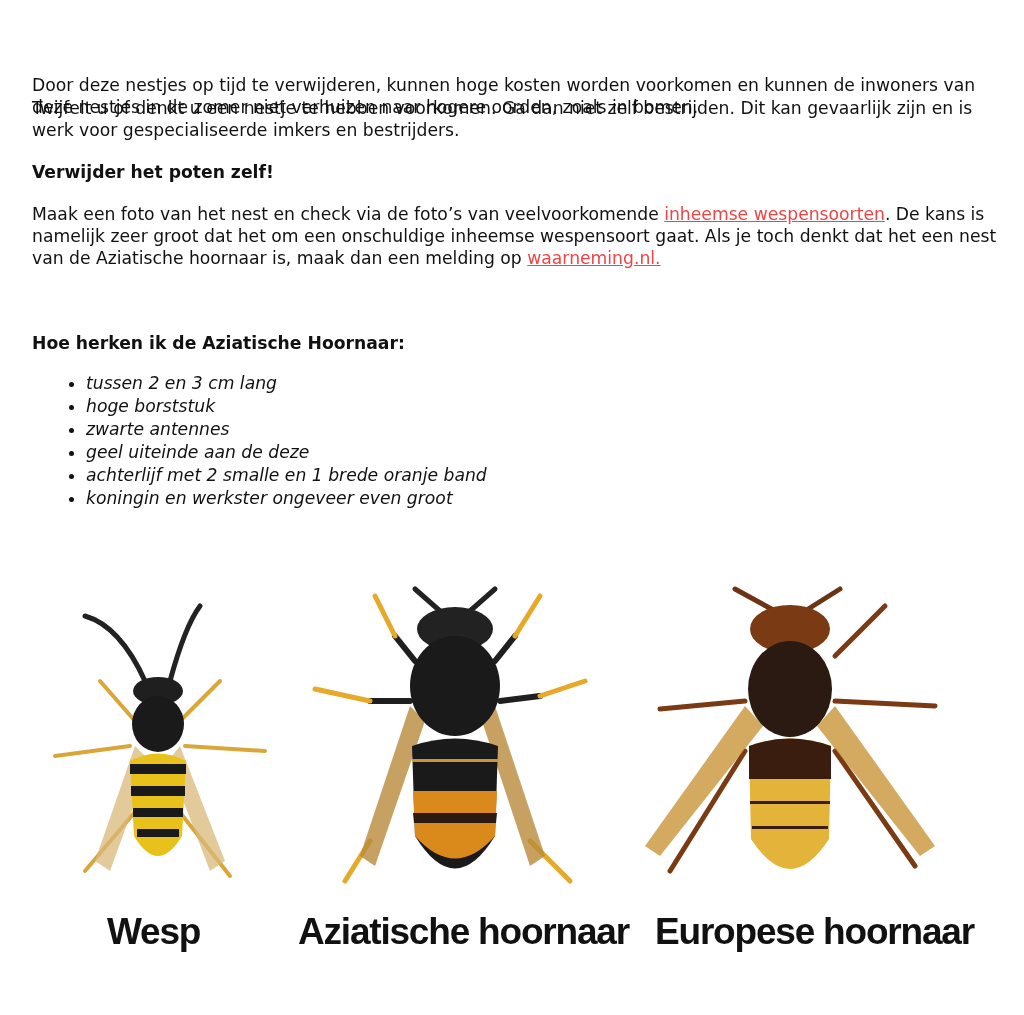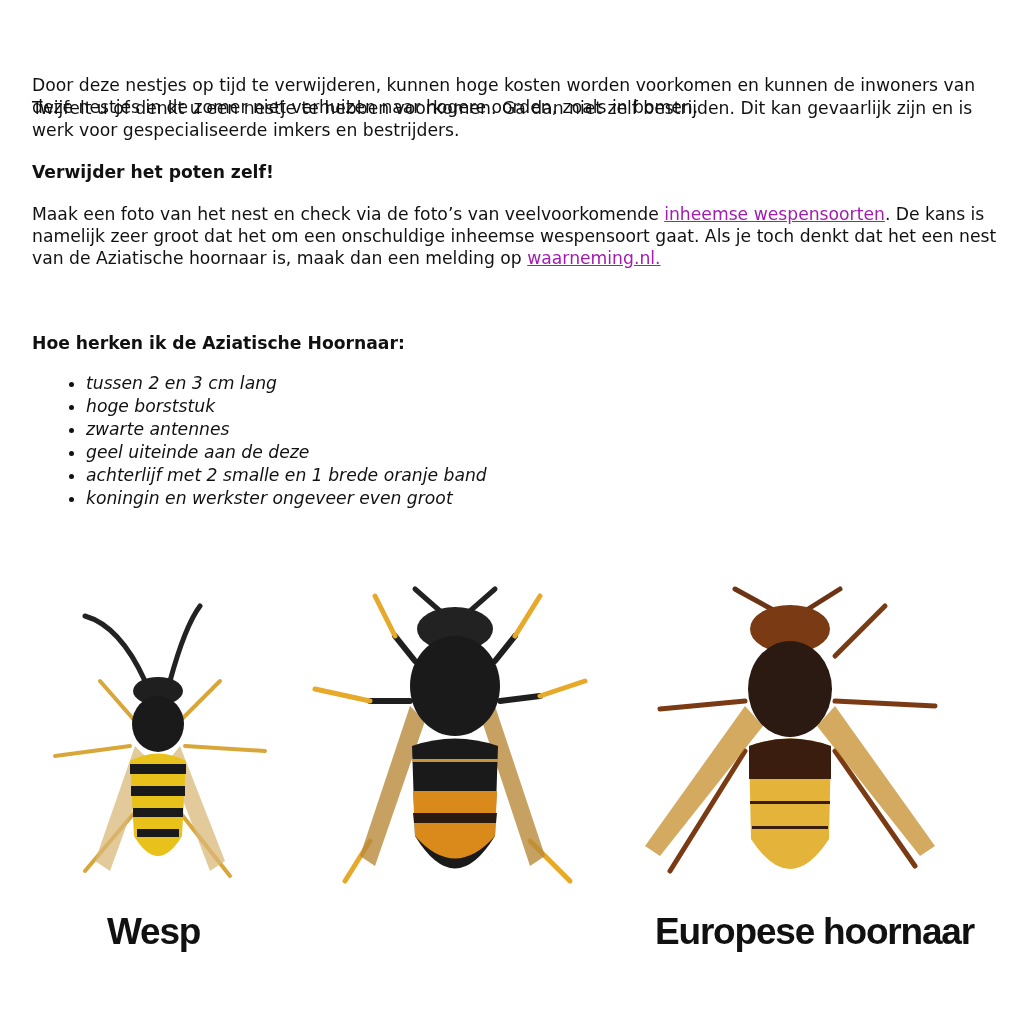--- a/index.html
+++ b/index.html
@@ -3,21 +3,21 @@
 <meta charset="utf-8">
 <style>
   html, body { margin: 0; padding: 0; background: #ffffff; }
   body {
     width: 1024px; height: 1015px; overflow: hidden; position: relative;
     font-family: "DejaVu Sans", sans-serif; color: #111111;
   }
   .content { position: absolute; left: 32px; top: 34px; width: 980px; font-size: 17.2px; line-height: 22px; }
   p { margin: 0 0 12px 0; }
   .bold { font-weight: bold; }
-  a { color: #a21caf; text-decoration: underline; }
+  a { color: #ef4444; text-decoration: underline; }
   ul { margin: 0; padding-left: 54px; }
   ul li { line-height: 23px; font-style: italic; }
   #p1 { position: absolute; top: 12px; margin-top: 28px; }
   #p2 { position: absolute; top: 63px; }
   #h1 { position: absolute; top: 127px; }
   #p3 { position: absolute; top: 169px; }
   #h2 { position: absolute; top: 298px; }
   #list { position: absolute; top: 338px; left: 0; }
   .figure { position: absolute; left: 40px; top: 576px; width: 940px; height: 410px; }
   .label {
@@ -91,20 +91,21 @@
     </g>
     <path d="M110 125 L60 275 L75 285 L125 140 Z" fill="#b88a3a" opacity="0.8"></path>
     <path d="M195 125 L245 275 L230 285 L182 140 Z" fill="#b88a3a" opacity="0.8"></path>
     <ellipse cx="155" cy="48" rx="38" ry="22" fill="#222"></ellipse>
     <ellipse cx="155" cy="105" rx="45" ry="50" fill="#1a1a1a"></ellipse>
     <path d="M112 165 Q155 150 198 165 L195 255 Q155 320 115 255 Z" fill="#1a1a1a"></path>
     <rect x="112" y="178" width="86" height="3" fill="#c99538"></rect>
     <path d="M113 210 L197 210 L195 255 Q155 300 115 255 Z" fill="#d98a1a"></path>
     <path d="M113 232 L197 232 L196 242 L114 242 Z" fill="#2a1a10"></path>
   </svg>
+  <div class="label" style="left:258px;">Aziatische hoornaar</div>
 
   <svg style="left:595px;top:5px" width="320" height="320" viewBox="0 0 320 320">
     <path d="M140 30 L100 8" stroke="#6b3515" stroke-width="5" stroke-linecap="round"></path>
     <path d="M170 30 L205 8" stroke="#6b3515" stroke-width="5" stroke-linecap="round"></path>
     <g stroke="#7a3b14" stroke-width="5" fill="none" stroke-linecap="round">
       <path d="M200 75 L250 25"></path>
         <path d="M110 120 L25 128"></path>
       <path d="M200 120 L300 125"></path>
         <path d="M110 170 L35 290"></path>
       <path d="M200 170 L280 285"></path>

